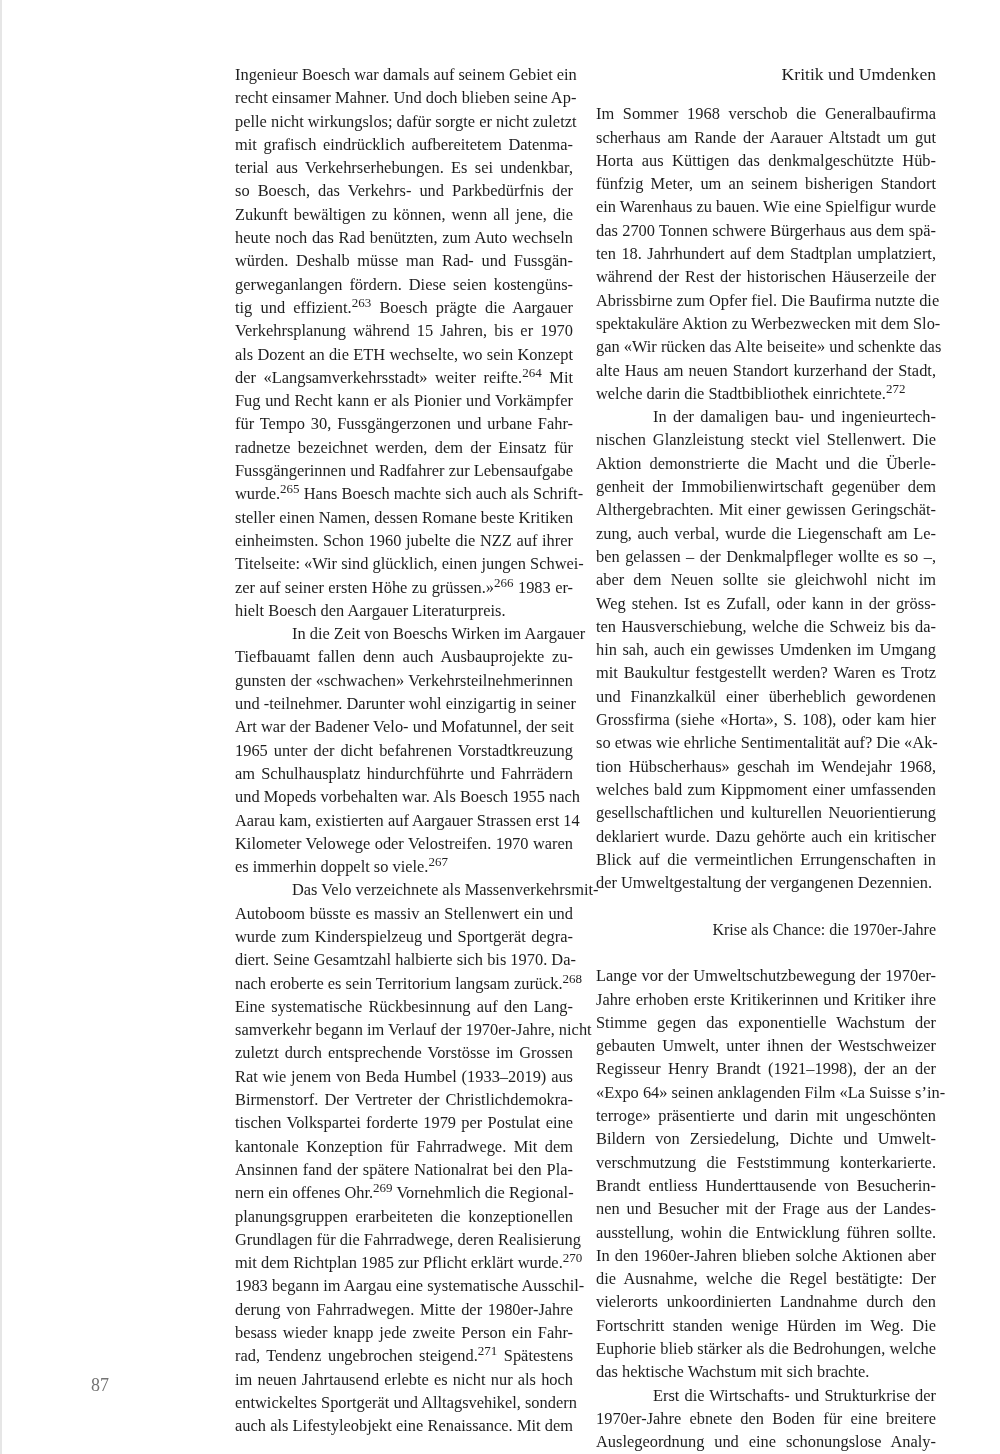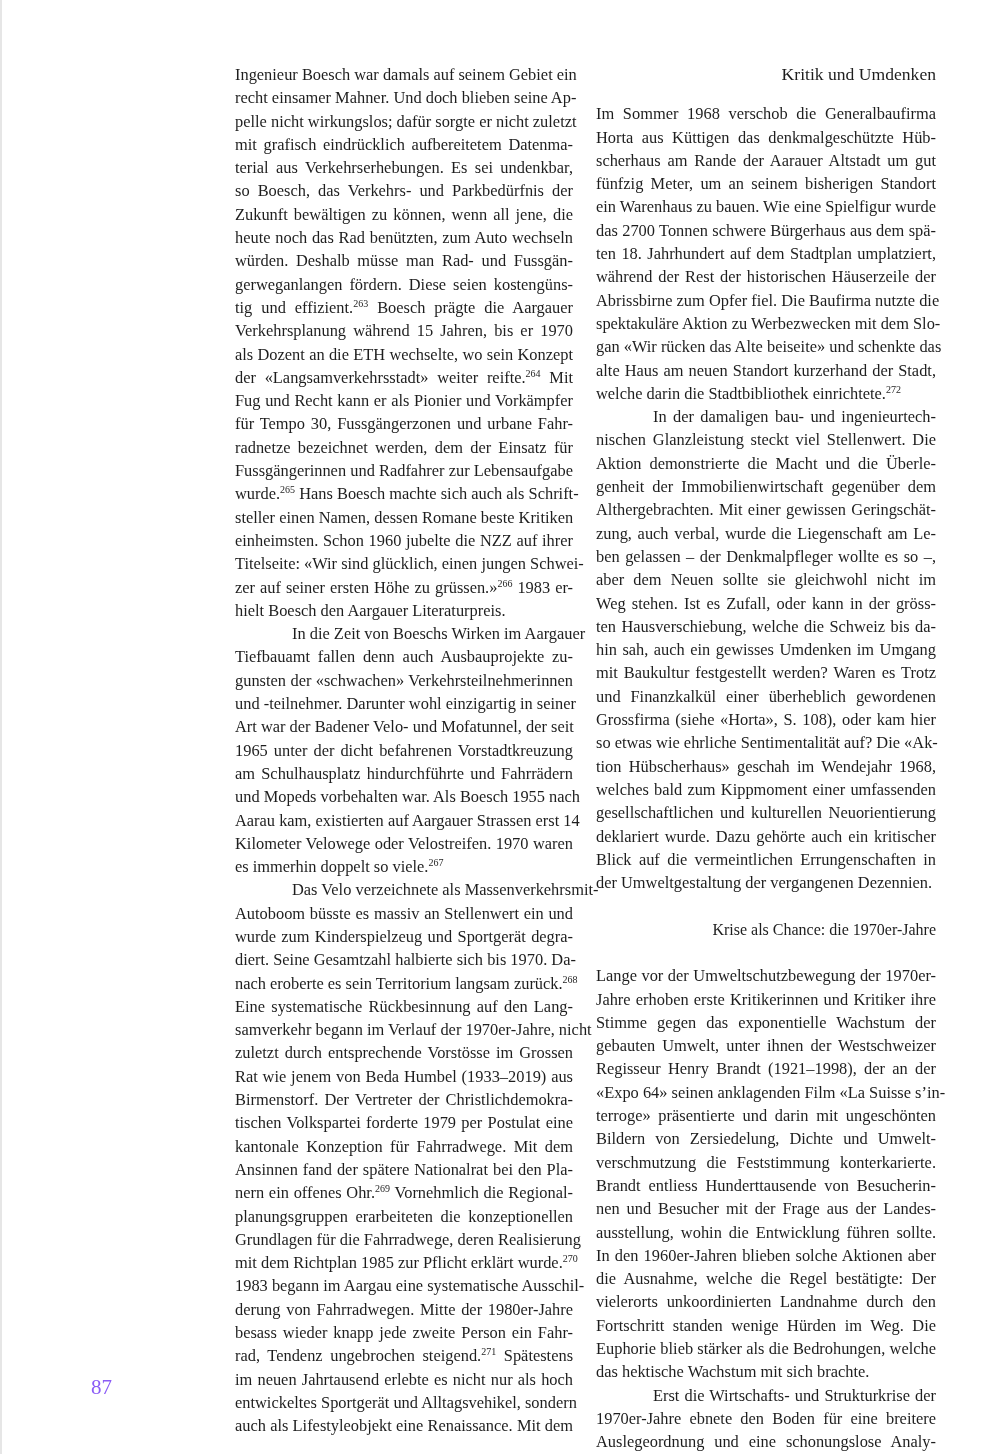--- a/index.html
+++ b/index.html
@@ -24,25 +24,25 @@
     text-align: justify; text-align-last: justify;
   }
   .line.last { text-align-last: left; }
   .line.indent { padding-left: 57px; }
   .heading {
     display: block; text-align: right; white-space: nowrap;
     font-size: 17.6px; height: 23.3px; line-height: 23.3px;
   }
   .gap { display: block; height: 23.3px; }
   .gap-sm { display: block; height: 16px; }
-  sup { font-size: 10px; line-height: 0; vertical-align: 6px; }
+  sup { font-size: 13px; line-height: 0; vertical-align: 6px; }
   .page-number {
     position: absolute; left: 89px; top: 1375px;
     font-family: "Liberation Serif", "DejaVu Serif", serif;
-    font-size: 21px; color: #8b5cf6;
+    font-size: 18px; color: #737373;
   }
 </style>
 </head>
 <body>
 
 <div class="page">
 
   <div class="col col-left">
     <div>
         <span class="line">Ingenieur Boesch war damals auf seinem Gebiet ein</span>
@@ -109,22 +109,22 @@
         <span class="line">entwickeltes Sportgerät und Alltagsvehikel, sondern</span>
         <span class="line">auch als Lifestyleobjekt eine Renaissance. Mit dem</span>
       </div>
   </div>
 
   <div class="col col-right">
     <span class="heading">Kritik und Umdenken</span>
     <span class="gap-sm"></span>
     <div>
         <span class="line">Im Sommer 1968 verschob die Generalbaufirma</span>
+        <span class="line">scherhaus am Rande der Aarauer Altstadt um gut</span>
         <span class="line">Horta aus Küttigen das denkmalgeschützte Hüb-</span>
-        <span class="line">scherhaus am Rande der Aarauer Altstadt um gut</span>
         <span class="line">fünfzig Meter, um an seinem bisherigen Standort</span>
         <span class="line">ein Warenhaus zu bauen. Wie eine Spielfigur wurde</span>
         <span class="line">das 2700 Tonnen schwere Bürgerhaus aus dem spä-</span>
         <span class="line">ten 18. Jahrhundert auf dem Stadtplan umplatziert,</span>
         <span class="line">während der Rest der historischen Häuserzeile der</span>
         <span class="line">Abrissbirne zum Opfer fiel. Die Baufirma nutzte die</span>
         <span class="line">spektakuläre Aktion zu Werbezwecken mit dem Slo-</span>
         <span class="line">gan «Wir rücken das Alte beiseite» und schenkte das</span>
         <span class="line">alte Haus am neuen Standort kurzerhand der Stadt,</span>
         <span class="line last">welche darin die Stadtbibliothek einrichtete.<sup>272</sup></span>

